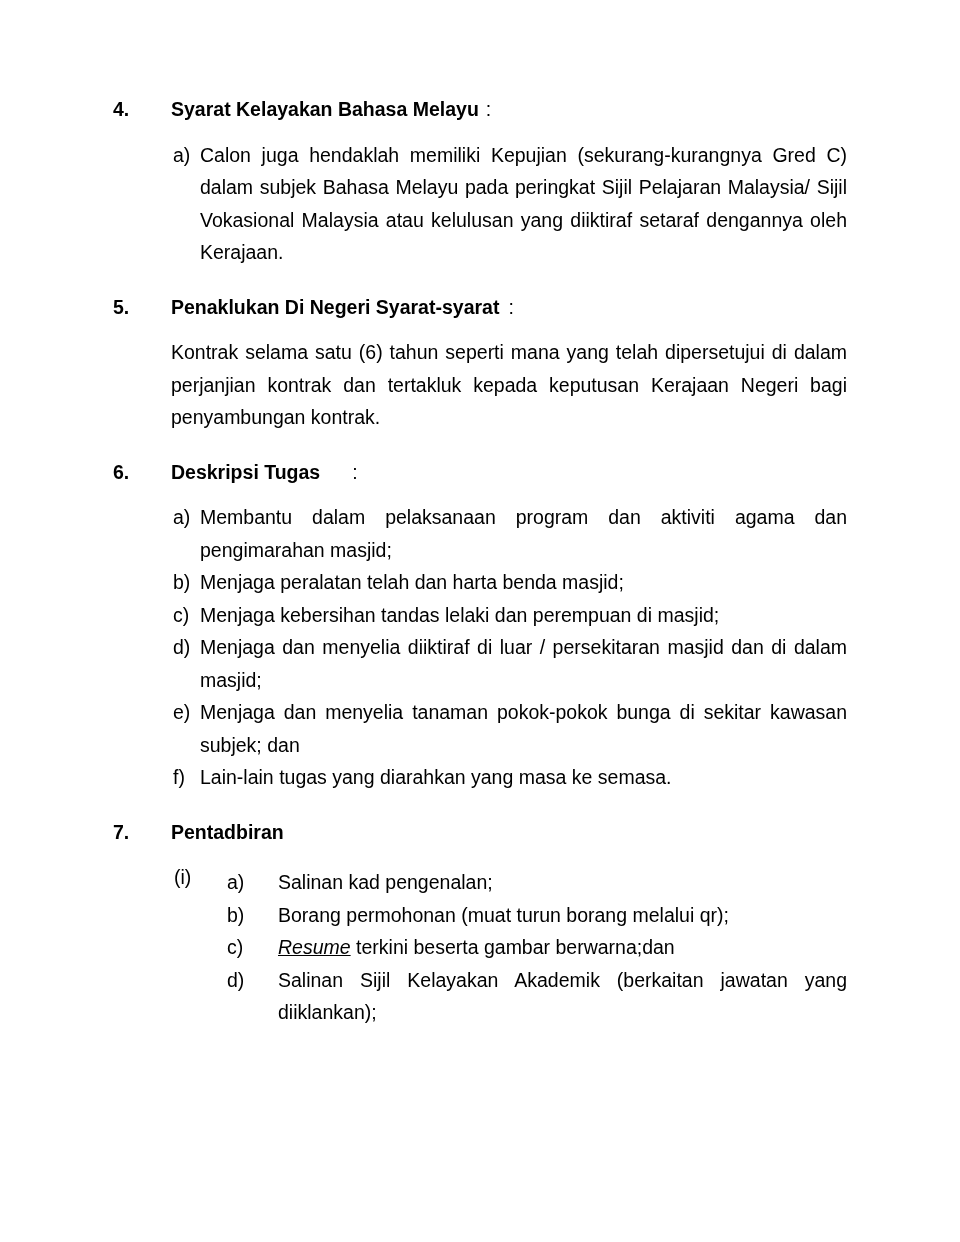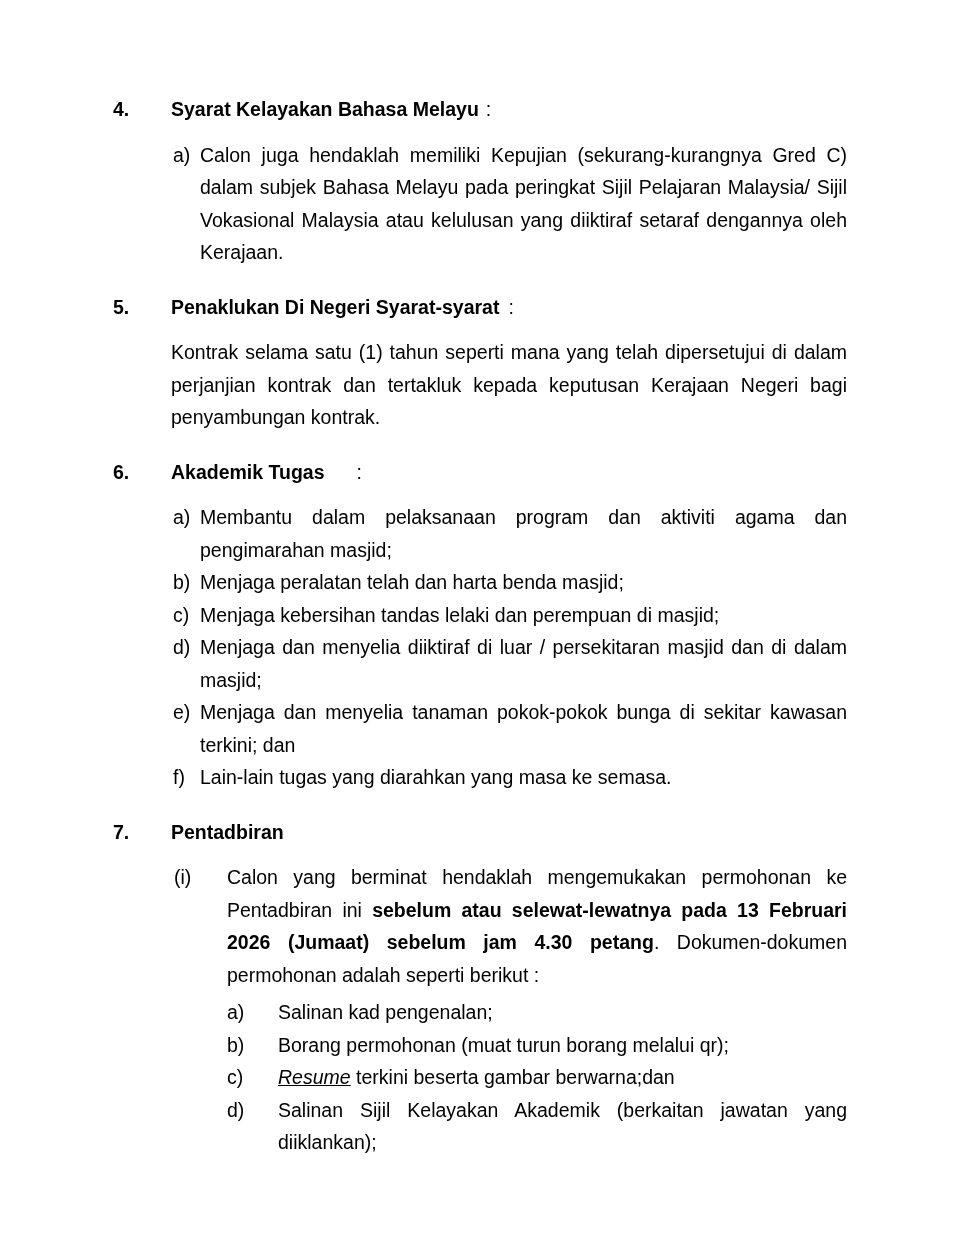--- a/index.html
+++ b/index.html
@@ -101,67 +101,66 @@
       </div>
     </div>
   </div>
 
   <div class="section sec-5">
     <div class="section-head">
       <span class="num">5.</span>
       <span><span>Penaklukan Di Negeri Syarat-syarat</span><span class="colon">:</span></span>
     </div>
     <div class="section-body">
-      <div class="para">Kontrak selama satu (1) tahun seperti mana yang telah dipersetujui di dalam perjanjian kontrak dan tertakluk kepada keputusan Kerajaan Negeri bagi penyambungan kontrak.</div>
+      <div class="para">Kontrak selama satu (6) tahun seperti mana yang telah dipersetujui di dalam perjanjian kontrak dan tertakluk kepada keputusan Kerajaan Negeri bagi penyambungan kontrak.</div>
     </div>
   </div>
 
   <div class="section sec-6">
     <div class="section-head">
       <span class="num">6.</span>
-      <span><span>Akademik Tugas</span><span class="colon">:</span></span>
+      <span><span>Deskripsi Tugas</span><span class="colon">:</span></span>
     </div>
     <div class="section-body">
       <div class="li">
         <span class="marker">a)</span>
         <div class="li-text">Membantu dalam pelaksanaan program dan aktiviti agama dan pengimarahan masjid;</div>
       </div>
       <div class="li">
         <span class="marker">b)</span>
         <div class="li-text">Menjaga peralatan telah dan harta benda masjid;</div>
       </div>
       <div class="li">
         <span class="marker">c)</span>
         <div class="li-text">Menjaga kebersihan tandas lelaki dan perempuan di masjid;</div>
       </div>
       <div class="li">
         <span class="marker">d)</span>
         <div class="li-text">Menjaga dan menyelia diiktiraf di luar / persekitaran masjid dan di dalam masjid;</div>
       </div>
       <div class="li">
         <span class="marker">e)</span>
-        <div class="li-text">Menjaga dan menyelia tanaman pokok-pokok bunga di sekitar kawasan terkini; dan</div>
+        <div class="li-text">Menjaga dan menyelia tanaman pokok-pokok bunga di sekitar kawasan subjek; dan</div>
       </div>
       <div class="li">
         <span class="marker">f)</span>
         <div class="li-text">Lain-lain tugas yang diarahkan yang masa ke semasa.</div>
       </div>
     </div>
   </div>
 
   <div class="section sec-7">
     <div class="section-head">
       <span class="num">7.</span>
       <span><span>Pentadbiran</span><span class="colon"></span></span>
     </div>
     <div class="section-body">
       <div class="roman-item">
         <span class="marker">(i)</span>
         <div class="ri-body">
-          <div class="para"><span>Calon yang berminat hendaklah mengemukakan permohonan ke Pentadbiran ini </span><span class="b">sebelum atau selewat-lewatnya pada 13 Februari 2026 (Jumaat) sebelum jam 4.30 petang</span><span>. Dokumen-dokumen permohonan adalah seperti berikut :</span></div>
           <div class="docs">
             <div class="doc-li">
               <span class="marker">a)</span>
               <div class="li-text"><span class="i"></span><span>Salinan kad pengenalan;</span></div>
             </div>
             <div class="doc-li">
               <span class="marker">b)</span>
               <div class="li-text"><span class="i"></span><span>Borang permohonan (muat turun borang melalui qr);</span></div>
             </div>
             <div class="doc-li">

